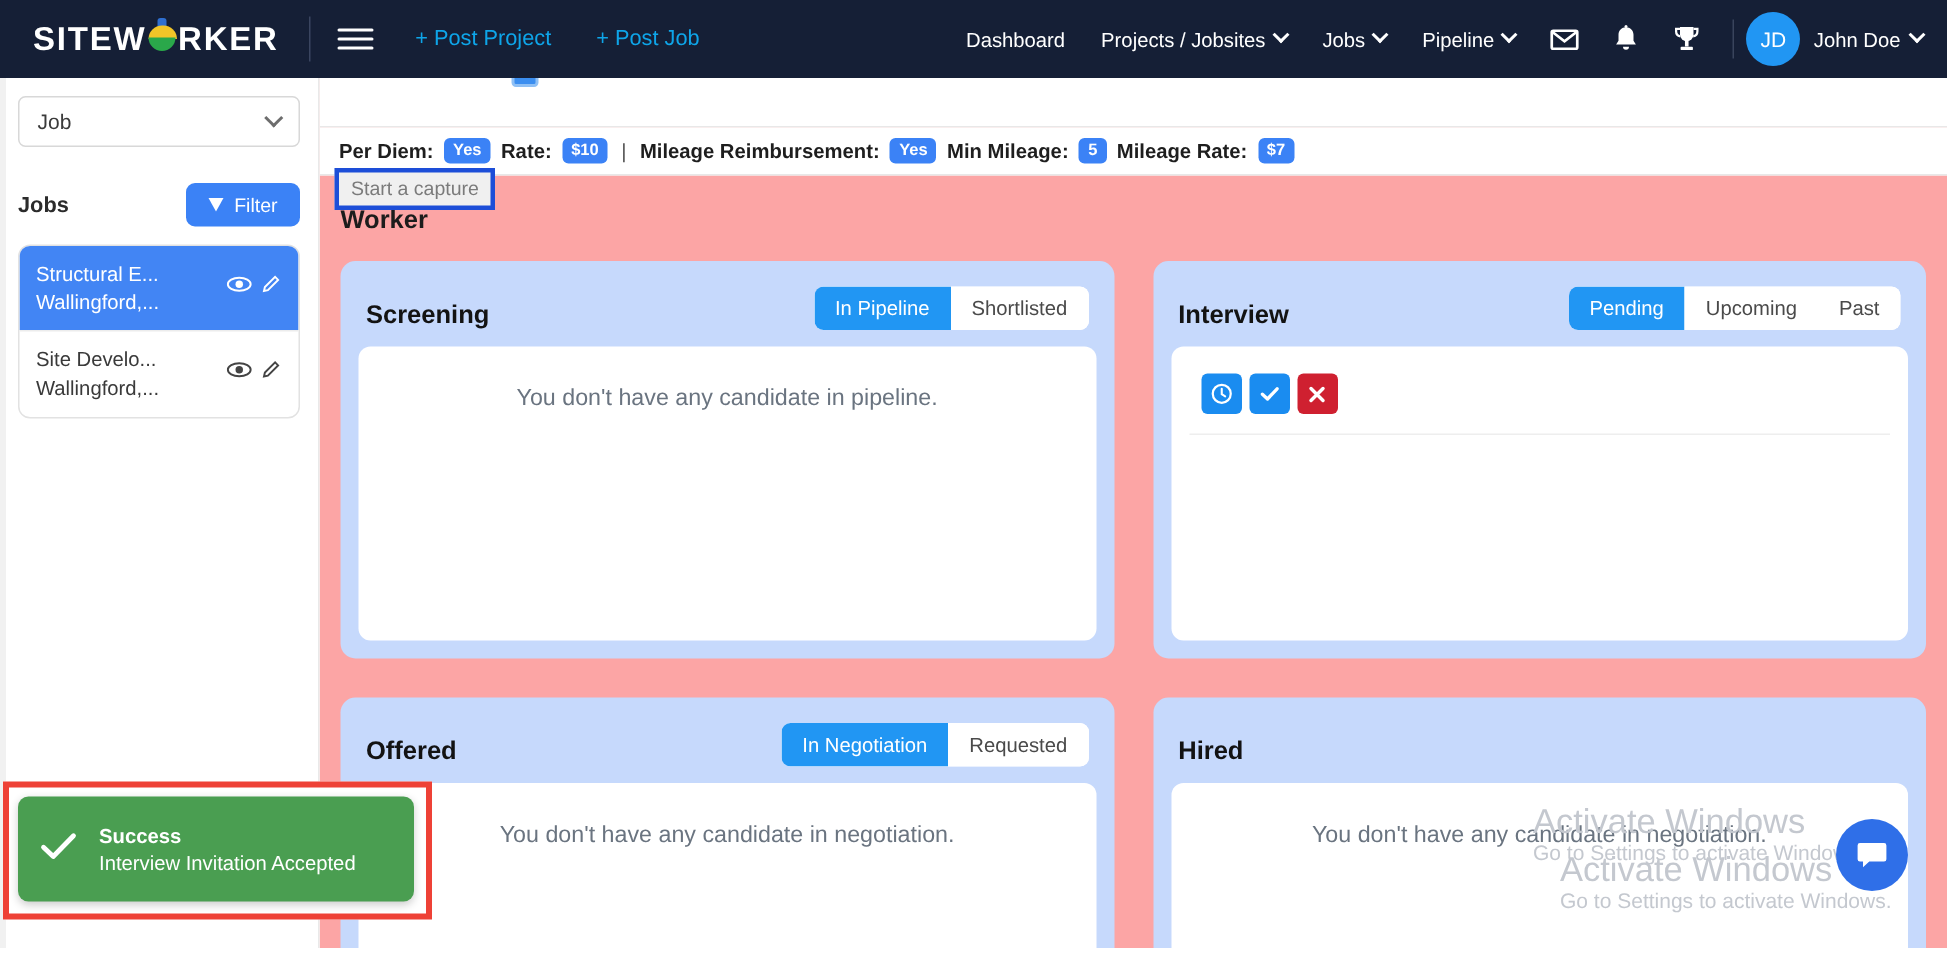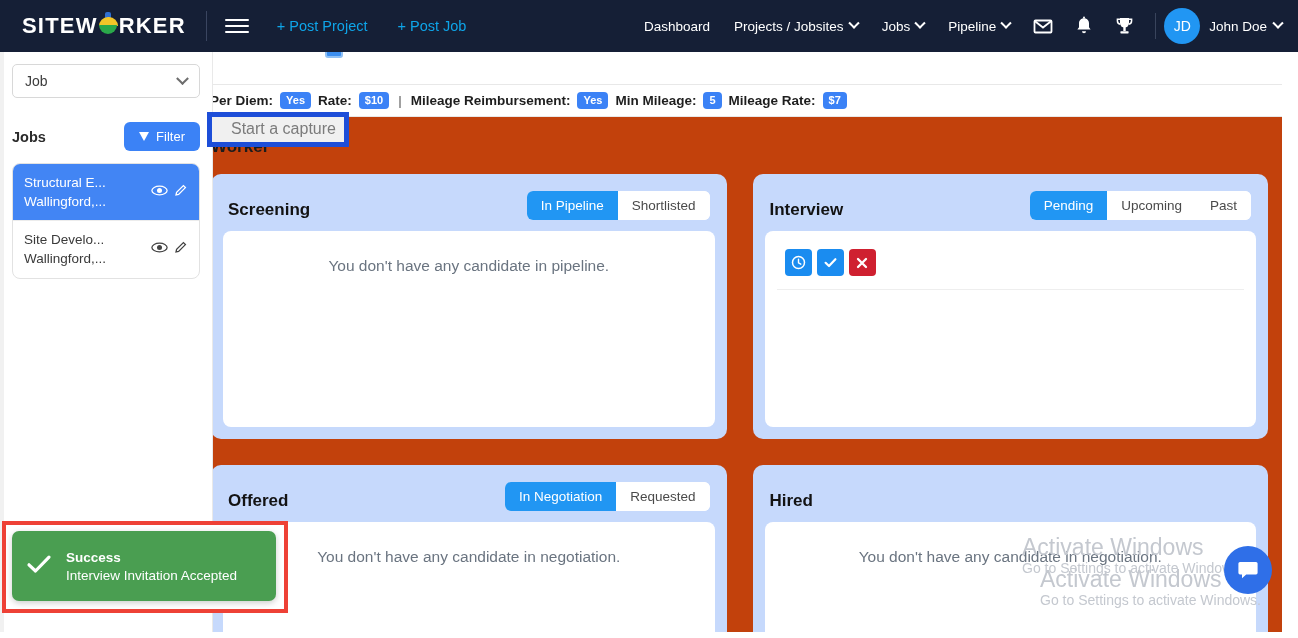--- a/index.html
+++ b/index.html
@@ -92,22 +92,22 @@
   }
   .job-item.active { background:#4285f4; }
   .job-item.active .job-line { color:#ffffff; }
   .job-lines { line-height: 1.42; }
   .job-line { font-size: 13.5px; color:#3a3a3a; white-space:nowrap; }
   .job-icons { display:flex; align-items:center; gap:5px; flex-shrink:0; }
   .job-item + .job-item { border-top: 1px solid #ececec; }
 
   
   .main {
-    position:absolute; left:197px; top:52px; width: 1085px; height: 586px;
-    background:#c2410c; overflow:hidden;
+    position:absolute; left:213px; top:52px; width: 1085px; height: 586px;
+    background:#fca5a5; overflow:hidden;
   }
   .top-white-strip {
     position:absolute; left:0; top:0; width: 1085px; height: 33px;
     background:#ffffff; border-bottom:1px solid #e8e8e8;
   }
   .cut-badge {
     position:absolute; left: 128px; top: -6px; width: 18px; height: 12px;
     background:#3b8ef0; border-radius: 3px; border:2px solid #8fc0f5;
   }
   .perdiem-bar {
@@ -118,22 +118,22 @@
   }
   .pill {
     background:#3b82f6; color:#fff; font-size: 11px; font-weight:600;
     border-radius: 4px; padding: 2px 6px; display:inline-block; line-height:1.25;
   }
   .pd-label { font-weight:600; }
   .pipe { color:#555; margin: 0 2px; }
 
   .tooltip-capture {
     position:absolute; left: 10px; top: 60px;
-    background:#f0f0f0; border:5px solid #1d4ed8;
-    font-size: 16px; color:#7b7b7b; padding: 3px 8px 4px 19px;
+    background:#f0f0f0; border:3px solid #1d4ed8;
+    font-size: 13px; color:#7b7b7b; padding: 3px 8px 4px 8px;
     z-index: 30;
   }
 
   .worker-title {
     position:absolute; left: 14px; top: 85px;
     font-size: 17px; font-weight:700; color:#1c1c1c;
   }
 
   .board { position:absolute; left:0; top: 122px; width:1085px; padding: 0 14px; }
   .board-row { display:flex; gap: 26px; margin-bottom: 26px; }

